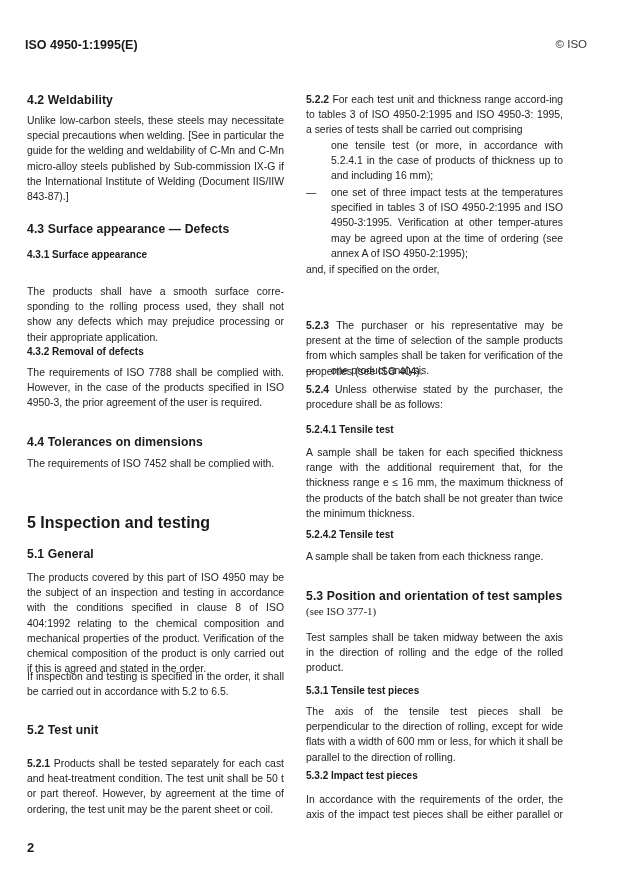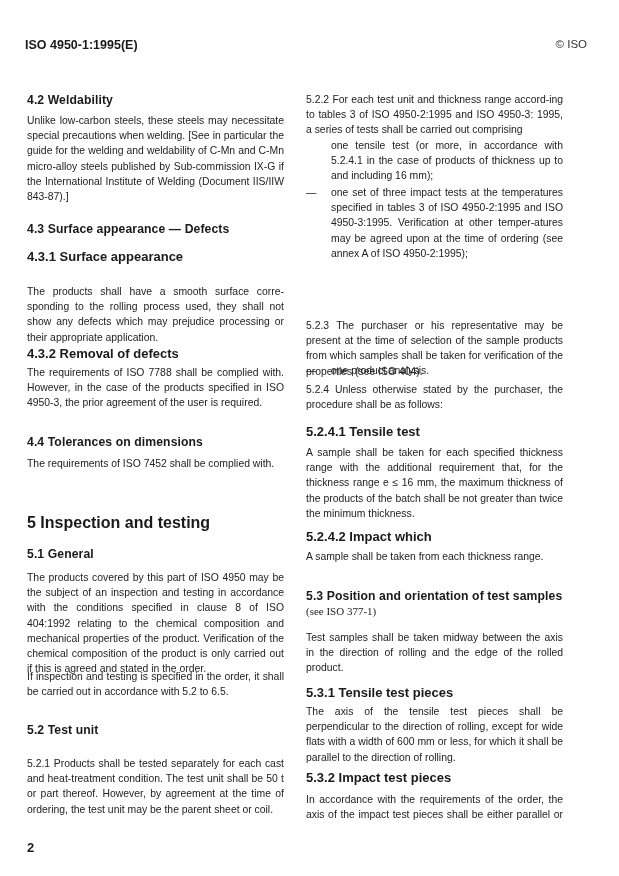--- a/index.html
+++ b/index.html
@@ -6,23 +6,23 @@
   body { width:619px; height:876px; position:relative; overflow:hidden;
          font-family:"Liberation Sans", sans-serif; color:#1a1a1a; }
   .hdr-left { position:absolute; left:25px; top:38px; font-weight:bold; font-size:12.5px; }
   .hdr-right { position:absolute; right:32px; top:38px; font-size:11.5px; color:#333;padding-left:44px; }
   .col { position:absolute; width:257px; }
   .col-left { left:27px; }
   .col-right { left:306px; }
   .blk { position:absolute; left:0; width:257px; }
   .h2 { font-weight:bold; font-size:12.2px; letter-spacing:0.1px; }
   .h1 { font-weight:bold; font-size:16px; }
-  .h3 { font-weight:bold; font-size:13px; }
+  .h3 { font-weight:bold; font-size:10px; }
   .p { font-size:10.4px; line-height:15.2px; text-align:justify; color:#222; }
-  .p .num { font-weight:normal; }
+  .p .num { font-weight:bold; }
   .just-last { text-align-last:justify; }
   .indent { padding-left:25px; }
   .dash-item { position:relative; padding-left:25px; font-size:10.4px; line-height:15.2px; text-align:justify; color:#222; }
   .dash-item .dash { position:absolute; left:0; top:0; }
   .sub { font-size:11px; color:#222;font-family:Liberation Serif, serif; }
   .page-num { position:absolute; left:27px; top:840px; font-weight:bold; font-size:13px; }
 </style>
 </head>
 <body>
 
@@ -52,32 +52,33 @@
   <div class="blk h2" style="top:723px">5.2  Test unit</div>
   <div class="blk p" style="top:756px"><span class="num">5.2.1</span><span> Products shall be tested separately for each cast and heat-treatment condition. The test unit shall be 50 t or part thereof. However, by agreement at the time of ordering, the test unit may be the parent sheet or coil.</span></div>
 </div>
 
 <div class="col col-right">
   <div class="blk p" style="top:92px"><span class="num">5.2.2</span><span> For each test unit and thickness range accord-ing to tables 3 of ISO 4950-2:1995 and ISO 4950-3: 1995, a series of tests shall be carried out comprising</span></div>
   <div class="blk p indent" style="top:138px; width:232px">one tensile test (or more, in accordance with 5.2.4.1 in the case of products of thickness up to and including 16 mm);</div>
   <div class="blk dash-item" style="top:185px; width:232px">
     <span class="dash">—</span><span>one set of three impact tests at the temperatures specified in tables 3 of ISO 4950-2:1995 and ISO 4950-3:1995. Verification at other temper-atures may be agreed upon at the time of ordering (see annex A of ISO 4950-2:1995);</span>
   </div>
+  <div class="blk p" style="top:262px">and, if specified on the order,</div>
   <div class="blk dash-item" style="top:287px; width:232px">
     <span class="dash">—</span><span>one product analysis.</span>
   </div>
 
   <div class="blk p" style="top:318px"><span class="num">5.2.3</span><span> The purchaser or his representative may be present at the time of selection of the sample products from which samples shall be taken for verification of the properties (see ISO 404).</span></div>
 
   <div class="blk p" style="top:382px"><span class="num">5.2.4</span><span> Unless otherwise stated by the purchaser, the procedure shall be as follows:</span></div>
 
   <div class="blk h3" style="top:424px">5.2.4.1  Tensile test</div>
   <div class="blk p" style="top:445px">A sample shall be taken for each specified thickness range with the additional requirement that, for the thickness range e ≤ 16 mm, the maximum thickness of the products of the batch shall be not greater than twice the minimum thickness.</div>
 
-  <div class="blk h3" style="top:529px">5.2.4.2  Impact which</div>
+  <div class="blk h3" style="top:529px">5.2.4.2  Tensile test</div>
   <div class="blk p" style="top:549px">A sample shall be taken from each thickness range.</div>
 
   <div class="blk h2" style="top:589px">5.3  Position and orientation of test samples</div>
   <div class="blk sub" style="top:605px">(see ISO 377-1)</div>
   <div class="blk p" style="top:630px">Test samples shall be taken midway between the axis in the direction of rolling and the edge of the rolled product.</div>
 
   <div class="blk h3" style="top:685px">5.3.1  Tensile test pieces</div>
   <div class="blk p" style="top:704px">The axis of the tensile test pieces shall be perpendicular to the direction of rolling, except for wide flats with a width of 600 mm or less, for which it shall be parallel to the direction of rolling.</div>
 
   <div class="blk h3" style="top:770px">5.3.2  Impact test pieces</div>

